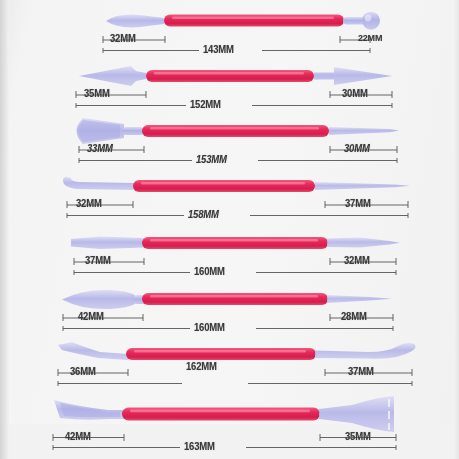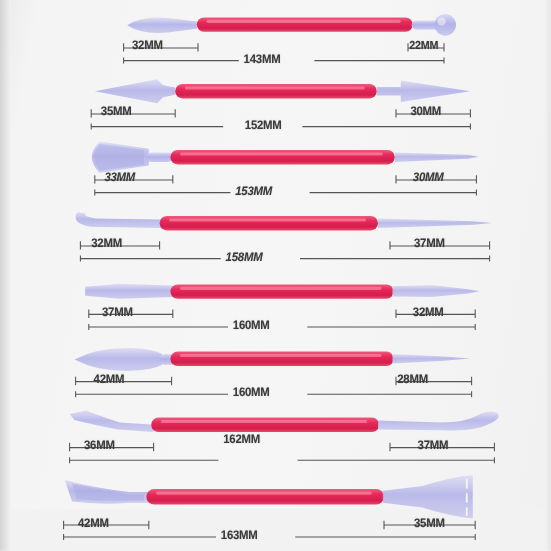--- a/index.html
+++ b/index.html
@@ -67,40 +67,40 @@
       <circle cx="368" cy="18" r="3.4" fill="#ffffff" opacity=".45"></circle>
 
       <g stroke="#555" stroke-width="0.9" fill="none">
         <path d="M103 36 L103 43 M103 40 L165 40 M165 36 L165 43"></path>
         <path d="M103 48 L103 53 M103 50.5 L199 50.5 M262 50.5 L370 50.5 M370 48 L370 53"></path>
         <path d="M340 36 L340 43 M340 40 L370 40 M370 36 L370 43"></path>
       </g>
     </svg>
     <div class="dimtext" style="left:110px;top:33px;">32MM</div>
     <div class="dimtext" style="left:203px;top:44px;">143MM</div>
-    <div class="dimtext small" style="left:341px;top:33px;">22MM</div>
+    <div class="dimtext small" style="left:358px;top:33px;">22MM</div>
   </div>
 
   <div class="row" style="top:55px;">
     <svg class="svgwrap" width="459" height="57" viewBox="0 0 459 57">
 
       <path d="M79 21 L131 11 L136 16 L146 18 L146 24 L136 26 L131 31 Z" fill="url(#tg1)" opacity=".9"></path>
 
       <rect x="146" y="15" width="168" height="12" rx="6" fill="url(#hg1)"></rect>
       <rect x="154" y="17" width="150" height="2.6" rx="1.3" fill="#ff9fb4" opacity=".55"></rect>
 
       <path d="M314 17.5 L334 17.5 L334 12 L392 21 L334 30 L334 24.5 L314 24.5 Z" fill="url(#tg1)" opacity=".9"></path>
       <g stroke="#555" stroke-width="0.9" fill="none">
         <path d="M76 36 L76 43 M76 40 L146 40 M146 36 L146 43"></path>
         <path d="M76 48 L76 53 M76 50.5 L186 50.5 M252 50.5 L392 50.5 M392 48 L392 53"></path>
         <path d="M330 36 L330 43 M330 40 L392 40 M392 36 L392 43"></path>
       </g>
     </svg>
     <div class="dimtext" style="left:84px;top:33px;">35MM</div>
-    <div class="dimtext" style="left:204px;top:44px;">152MM</div>
+    <div class="dimtext" style="left:190px;top:44px;">152MM</div>
     <div class="dimtext" style="left:342px;top:33px;">30MM</div>
   </div>
 
   <div class="row" style="top:110px;font-style:italic;">
     <svg class="svgwrap" width="459" height="57" viewBox="0 0 459 57">
 
       <path d="M83 8 Q70 21 83 34 L124 28 L124 14 Z" fill="url(#tg1)" opacity=".9"></path>
       <path d="M83 10 Q74 21 83 32 L120 27 L120 15 Z" fill="#a9a9e4" opacity=".5"></path>
       <rect x="122" y="17" width="22" height="8" rx="4" fill="url(#tg1)"></rect>
 
@@ -170,21 +170,21 @@
 
       <path d="M327 17 L370 19 L392 20.8 L370 22.6 L327 25 Z" fill="url(#tg1)" opacity=".88"></path>
       <g stroke="#555" stroke-width="0.9" fill="none">
         <path d="M63 36 L63 43 M63 40 L143 40 M143 36 L143 43"></path>
         <path d="M63 48 L63 53 M63 50.5 L190 50.5 M256 50.5 L393 50.5 M393 48 L393 53"></path>
         <path d="M330 36 L330 43 M330 40 L393 40 M393 36 L393 43"></path>
       </g>
     </svg>
     <div class="dimtext" style="left:78px;top:33px;">42MM</div>
     <div class="dimtext" style="left:194px;top:44px;">160MM</div>
-    <div class="dimtext" style="left:331px;top:33px;">28MM</div>
+    <div class="dimtext" style="left:341px;top:33px;">28MM</div>
   </div>
 
   <div class="row" style="top:333px;text-decoration:underline;">
     <svg class="svgwrap" width="459" height="57" viewBox="0 0 459 57">
 
       <path d="M58 12 L72 9 Q84 14 100 19 L128 21 L128 27 L98 25 Q78 21 62 17 Z" fill="url(#tg1)" opacity=".88"></path>
 
       <rect x="126" y="15" width="190" height="12" rx="6" fill="url(#hg1)"></rect>
       <rect x="134" y="17" width="172" height="2.6" rx="1.3" fill="#ff9fb4" opacity=".55"></rect>
 

